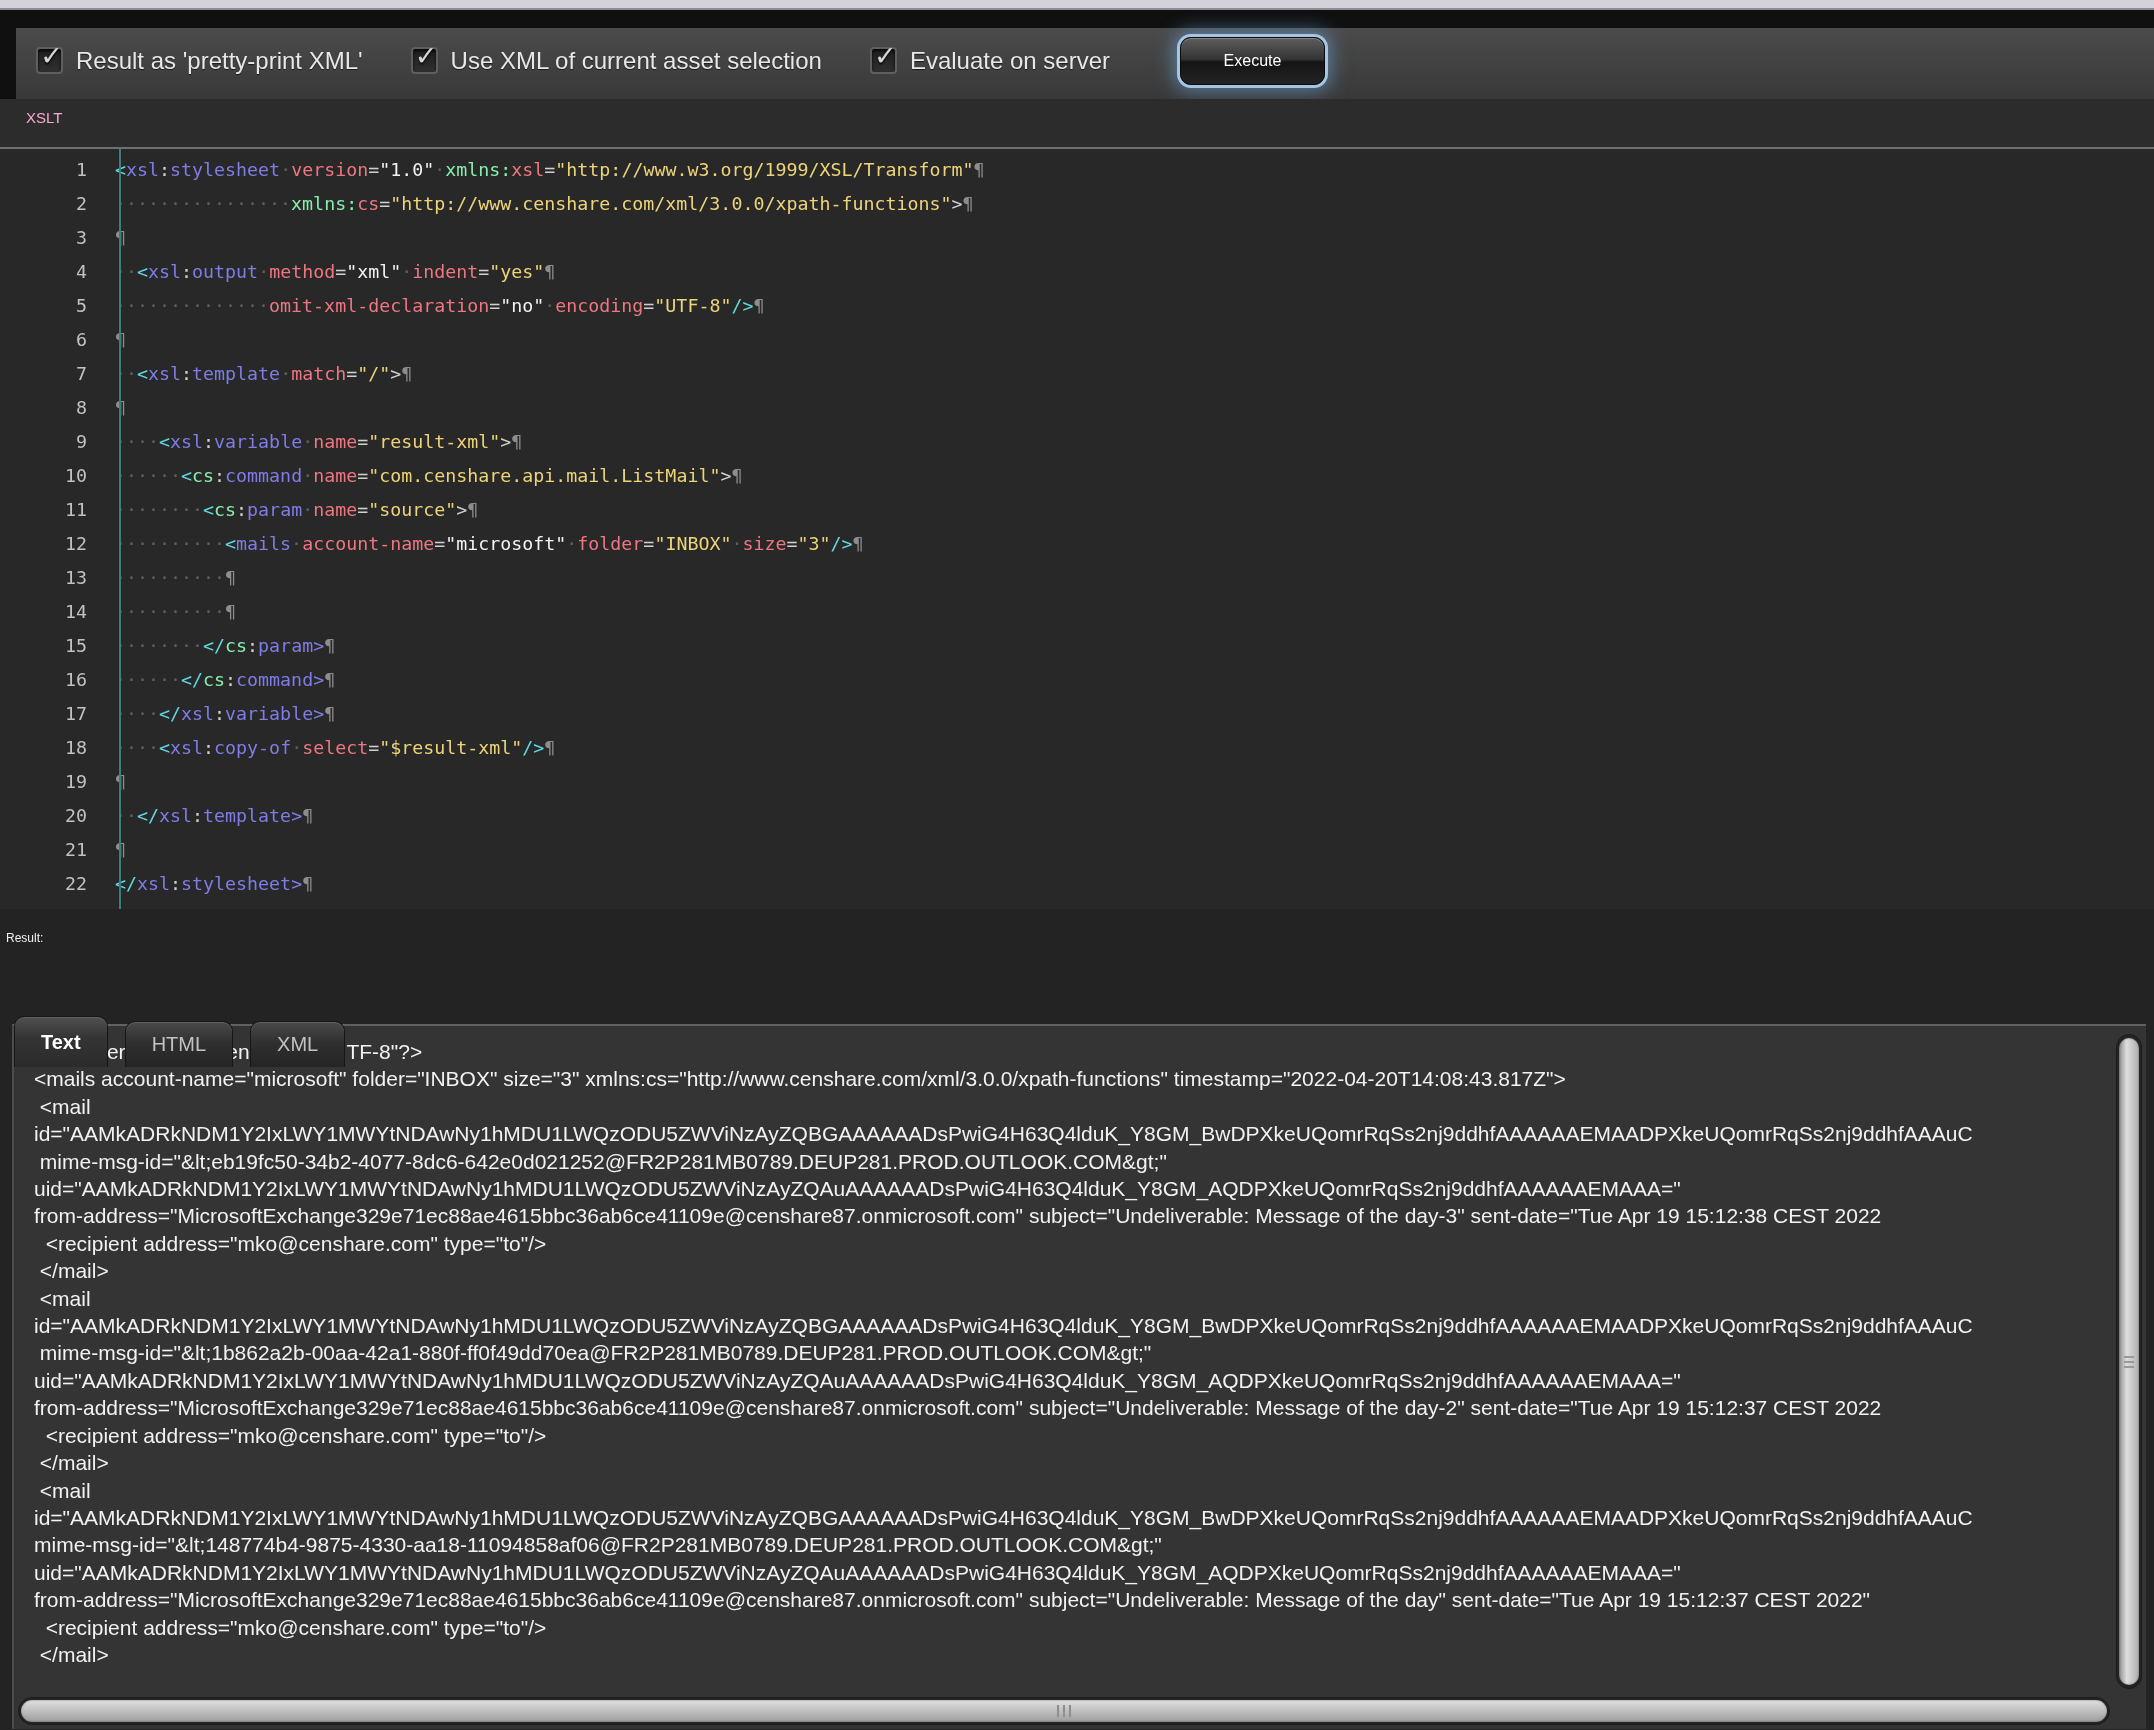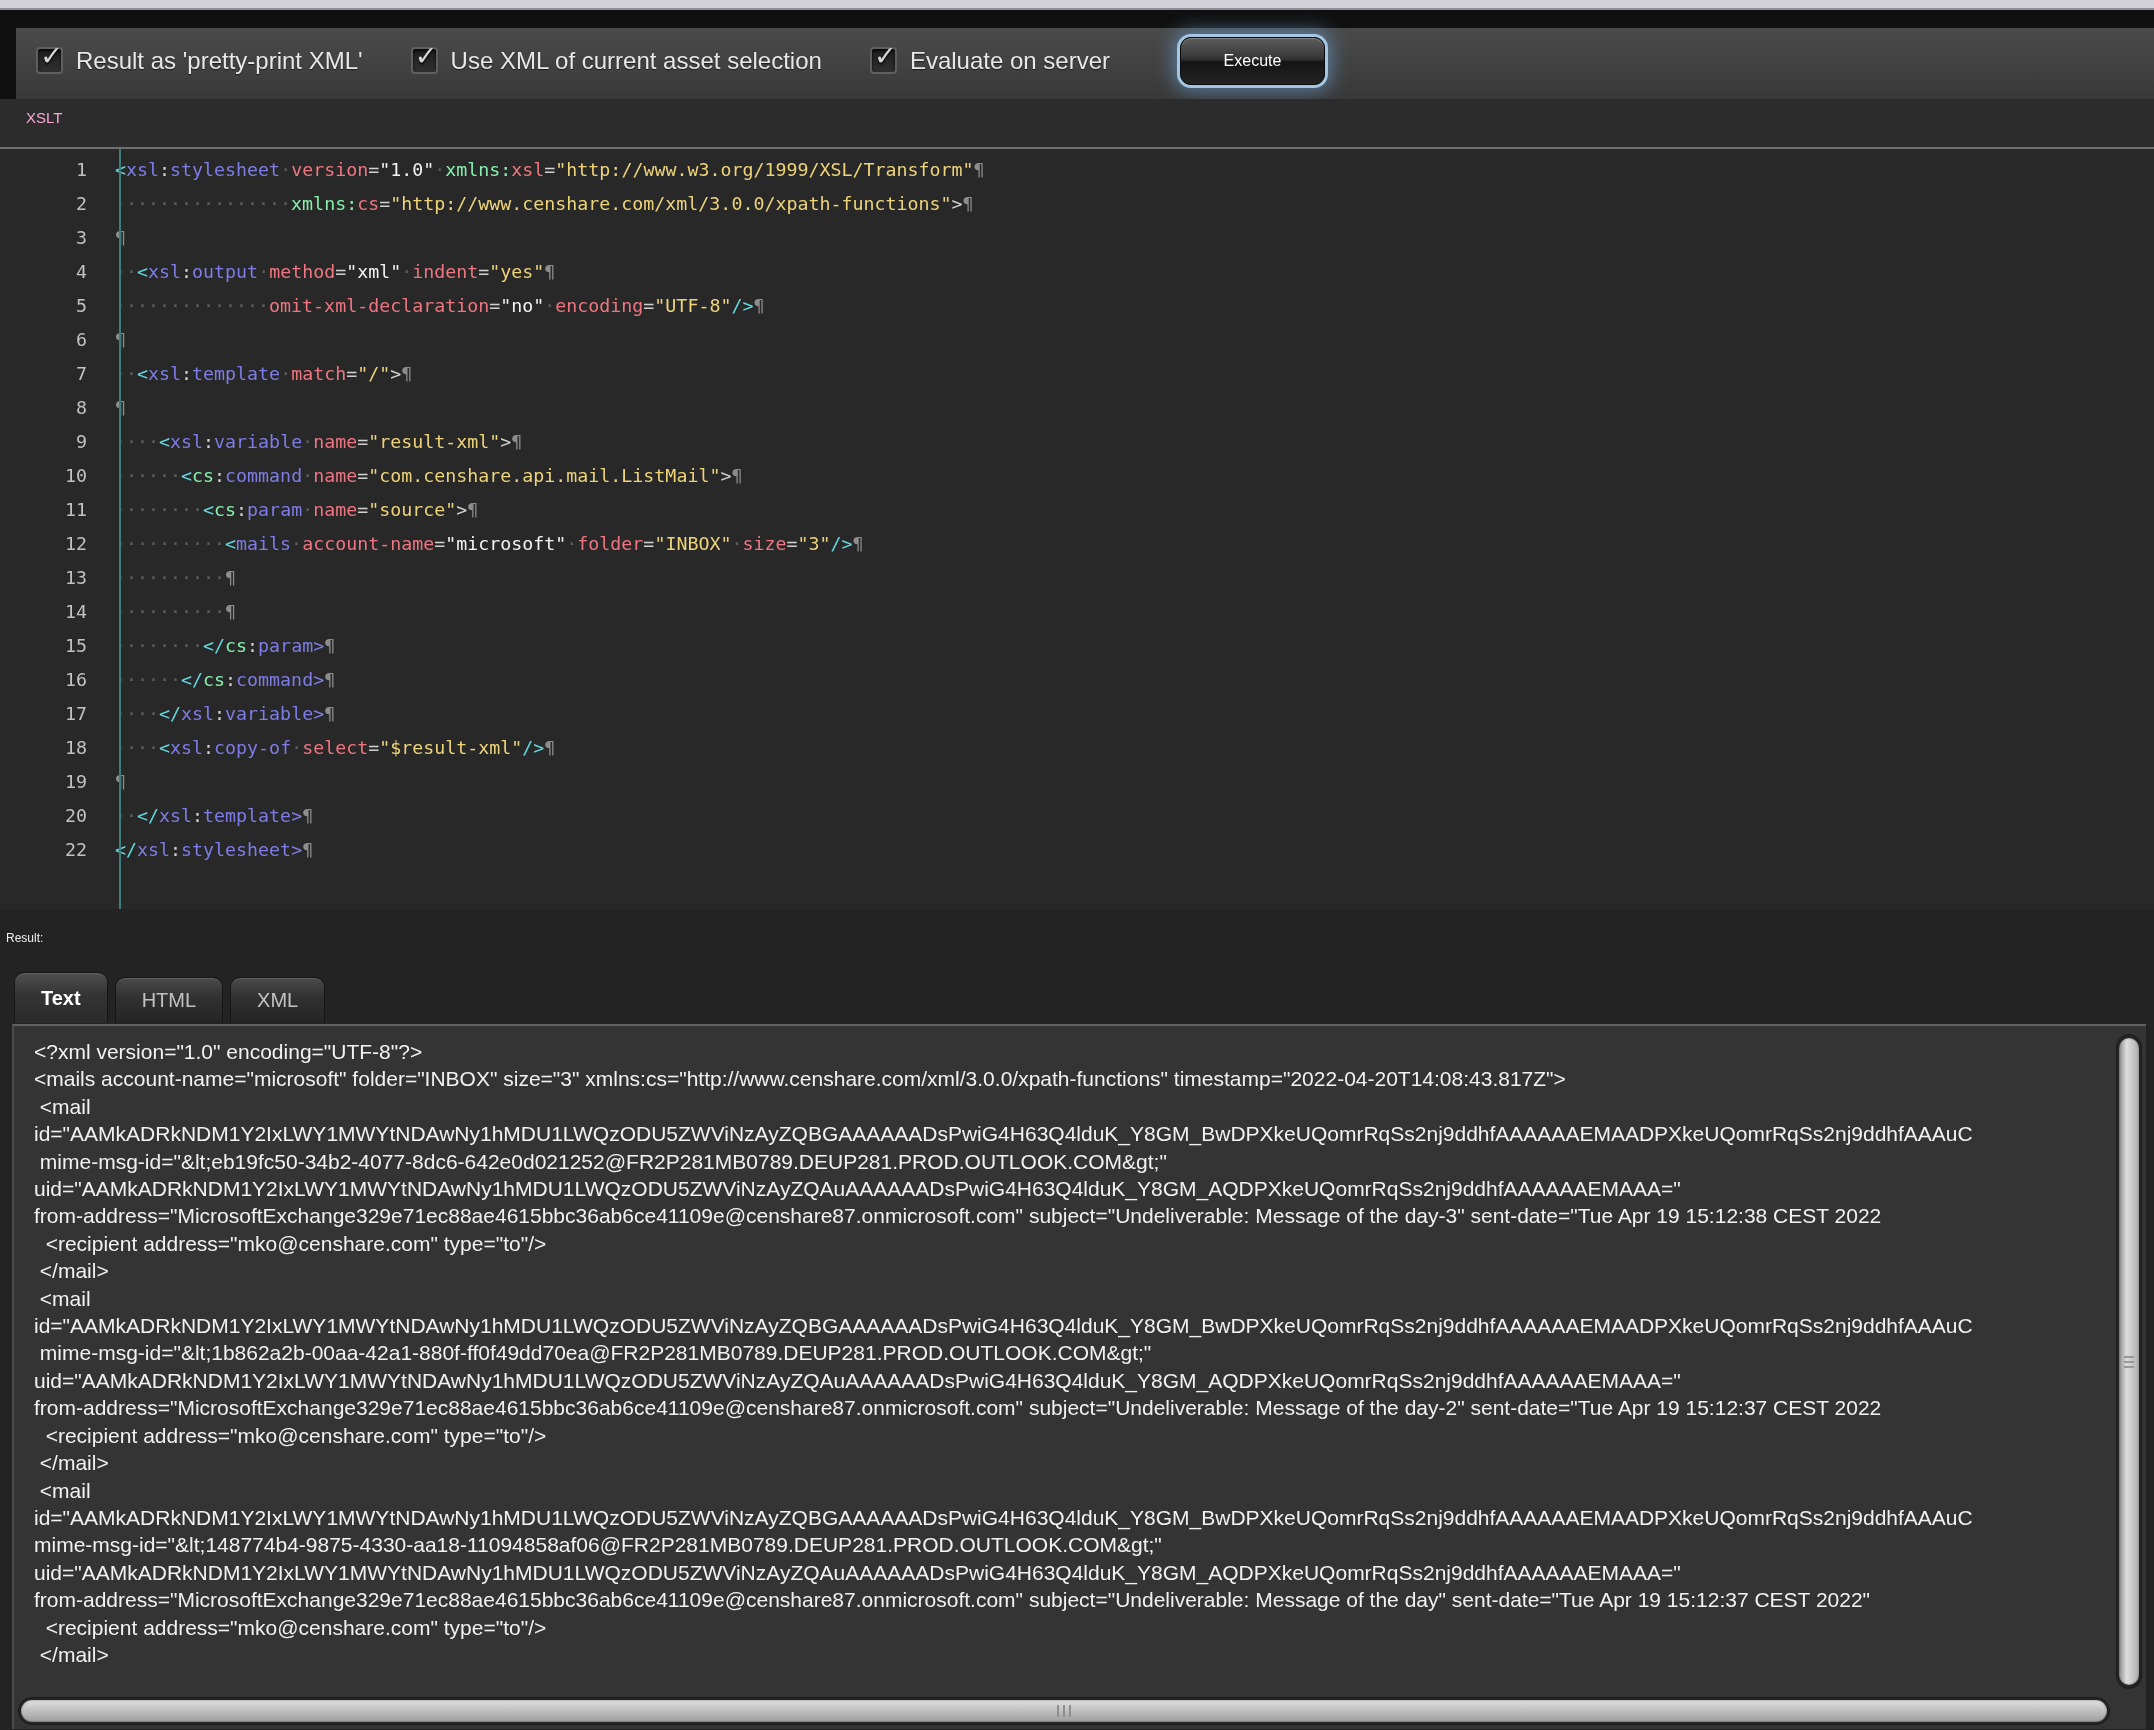--- a/index.html
+++ b/index.html
@@ -48,22 +48,22 @@
   .tk-tag  { color:#7e7de8; }
   .tk-attr { color:#ef7680; }
   .tk-str  { color:#eed479; }
   .tk-strw { color:#f3f3f3; }
   .tk-pun  { color:#d0d0d0; }
   .tk-ws   { color:#5f5f5f; }
   .tk-eol  { color:#8d8d8d; }
 
   
   .result-label { position:absolute; left:6px; top:931px; color:#f0f0f0; font-size:12px; }
-  .tabs { position:absolute; left:14px; top:972px; height:51px; display:flex;
-    align-items:flex-end; gap:7px; z-index:3; }
+  .tabs { position:absolute; left:14px; top:1016px; height:51px; display:flex;
+    align-items:flex-end; gap:17px; z-index:3; }
   .tab { height:46px; padding:0 26px; display:flex; align-items:center; justify-content:center;
     background:linear-gradient(#4a4a4a, #303030 45%, #242424);
     border:1px solid #161616; border-bottom:none; border-radius:10px 10px 0 0;
     color:#c2c2c2; font-size:20px; box-shadow: inset 0 1px 0 #606060; cursor:default; }
   .tab.active { color:#ffffff; font-weight:bold; height:51px;
     background:linear-gradient(#505050, #343434 42%, #2b2b2b); }
   .result-panel { position:absolute; left:12px; right:8px; top:1024px; bottom:2px;
     background:#343434; border-top:2px solid #616161; border-left:2px solid #4c4c4c;
     overflow:hidden; }
   .result-lines { position:absolute; left:20px; top:12px; right:34px; bottom:36px; overflow:hidden; }
@@ -135,20 +135,21 @@
       <div class="code-line"><span class="line-num">11</span><span class="line-text"><span class="tk-ws">········</span><span class="tk-br">&lt;</span><span class="tk-ns">cs</span><span class="tk-pun">:</span><span class="tk-tag">param</span><span class="tk-ws">·</span><span class="tk-attr">name</span><span class="tk-pun">=</span><span class="tk-str">"source"</span><span class="tk-pun">&gt;</span><span class="tk-eol">¶</span></span></div>
       <div class="code-line"><span class="line-num">12</span><span class="line-text"><span class="tk-ws">··········</span><span class="tk-br">&lt;</span><span class="tk-tag">mails</span><span class="tk-ws">·</span><span class="tk-attr">account-name</span><span class="tk-pun">=</span><span class="tk-strw">"microsoft"</span><span class="tk-ws">·</span><span class="tk-attr">folder</span><span class="tk-pun">=</span><span class="tk-str">"INBOX"</span><span class="tk-ws">·</span><span class="tk-attr">size</span><span class="tk-pun">=</span><span class="tk-str">"3"</span><span class="tk-br">/&gt;</span><span class="tk-eol">¶</span></span></div>
       <div class="code-line"><span class="line-num">13</span><span class="line-text"><span class="tk-ws">··········</span><span class="tk-eol">¶</span></span></div>
       <div class="code-line"><span class="line-num">14</span><span class="line-text"><span class="tk-ws">··········</span><span class="tk-eol">¶</span></span></div>
       <div class="code-line"><span class="line-num">15</span><span class="line-text"><span class="tk-ws">········</span><span class="tk-br">&lt;/</span><span class="tk-ns">cs</span><span class="tk-pun">:</span><span class="tk-tag">param</span><span class="tk-tag">&gt;</span><span class="tk-eol">¶</span></span></div>
       <div class="code-line"><span class="line-num">16</span><span class="line-text"><span class="tk-ws">······</span><span class="tk-br">&lt;/</span><span class="tk-ns">cs</span><span class="tk-pun">:</span><span class="tk-tag">command</span><span class="tk-tag">&gt;</span><span class="tk-eol">¶</span></span></div>
       <div class="code-line"><span class="line-num">17</span><span class="line-text"><span class="tk-ws">····</span><span class="tk-br">&lt;/</span><span class="tk-tag">xsl</span><span class="tk-pun">:</span><span class="tk-tag">variable</span><span class="tk-tag">&gt;</span><span class="tk-eol">¶</span></span></div>
       <div class="code-line"><span class="line-num">18</span><span class="line-text"><span class="tk-ws">····</span><span class="tk-br">&lt;</span><span class="tk-tag">xsl</span><span class="tk-pun">:</span><span class="tk-tag">copy-of</span><span class="tk-ws">·</span><span class="tk-attr">select</span><span class="tk-pun">=</span><span class="tk-str">"$result-xml"</span><span class="tk-br">/&gt;</span><span class="tk-eol">¶</span></span></div>
       <div class="code-line"><span class="line-num">19</span><span class="line-text"><span class="tk-eol">¶</span></span></div>
       <div class="code-line"><span class="line-num">20</span><span class="line-text"><span class="tk-ws">··</span><span class="tk-br">&lt;/</span><span class="tk-tag">xsl</span><span class="tk-pun">:</span><span class="tk-tag">template</span><span class="tk-tag">&gt;</span><span class="tk-eol">¶</span></span></div>
+      <div class="code-line"><span class="line-num">21</span><span class="line-text"><span class="tk-eol">¶</span></span></div>
       <div class="code-line"><span class="line-num">22</span><span class="line-text"><span class="tk-br">&lt;/</span><span class="tk-tag">xsl</span><span class="tk-pun">:</span><span class="tk-tag">stylesheet</span><span class="tk-tag">&gt;</span><span class="tk-eol">¶</span></span></div>
     </div>
 </div>
 
 <div class="result-label">Result:</div>
 
 <div class="tabs">
     <div class="tab active">Text</div>
     <div class="tab">HTML</div>
     <div class="tab">XML</div>

